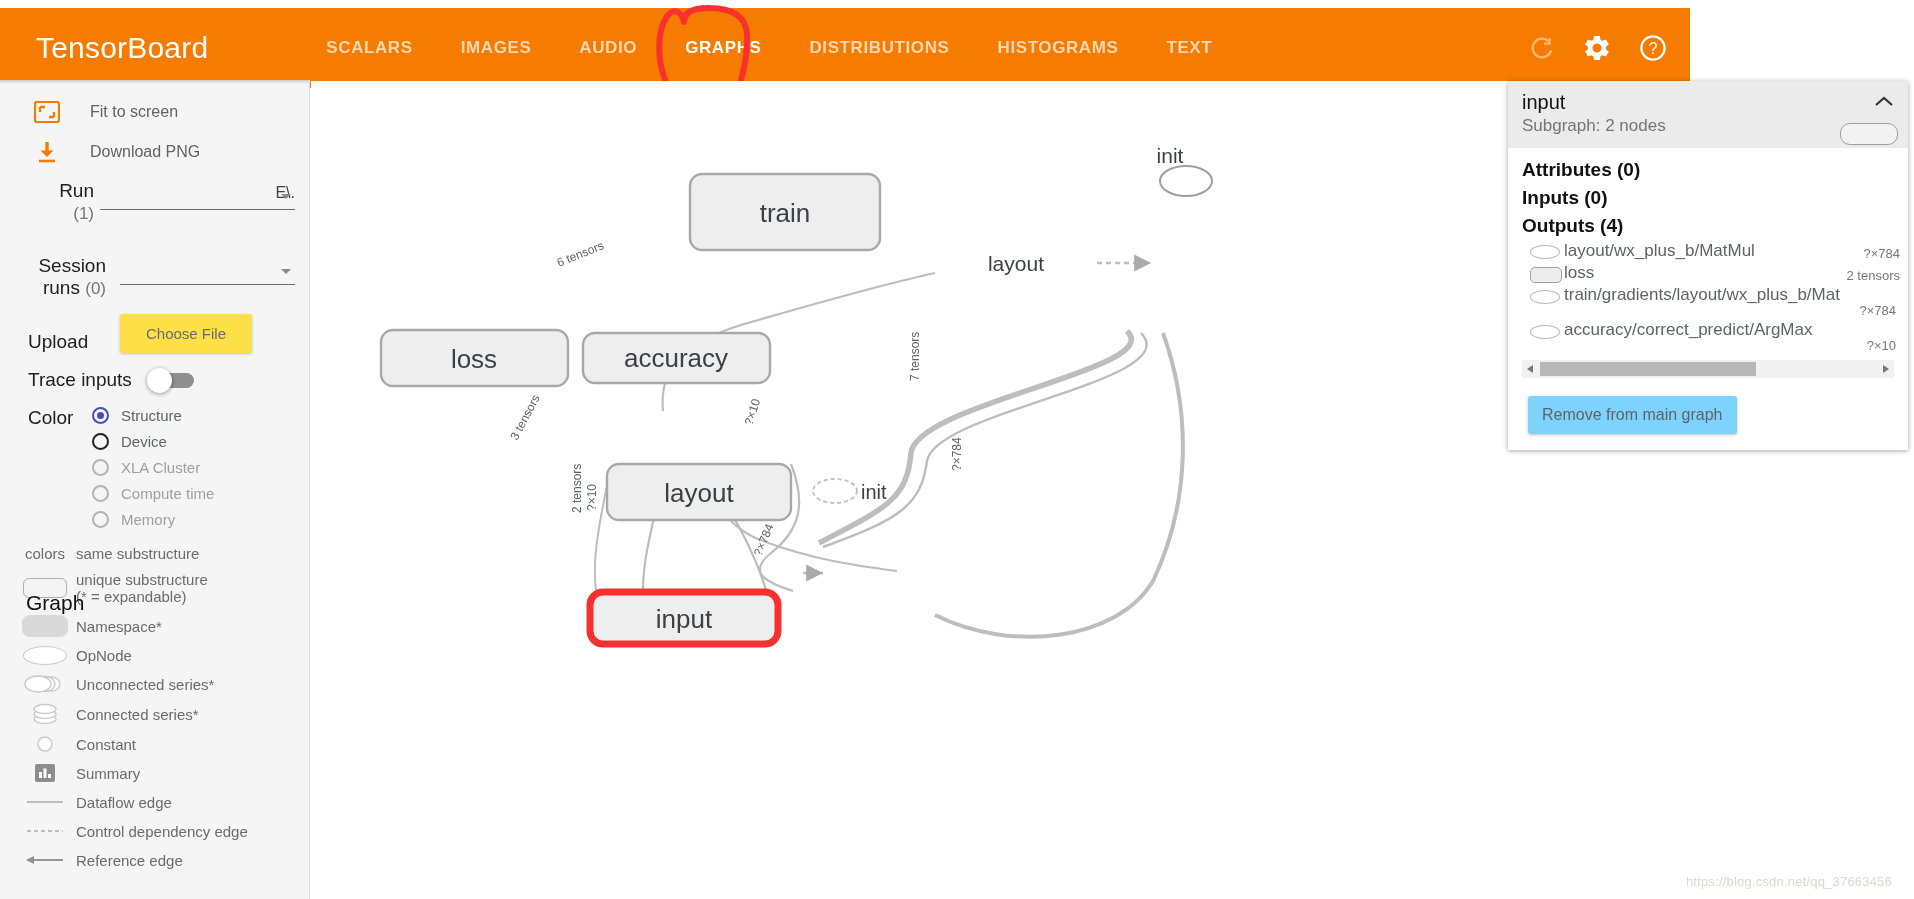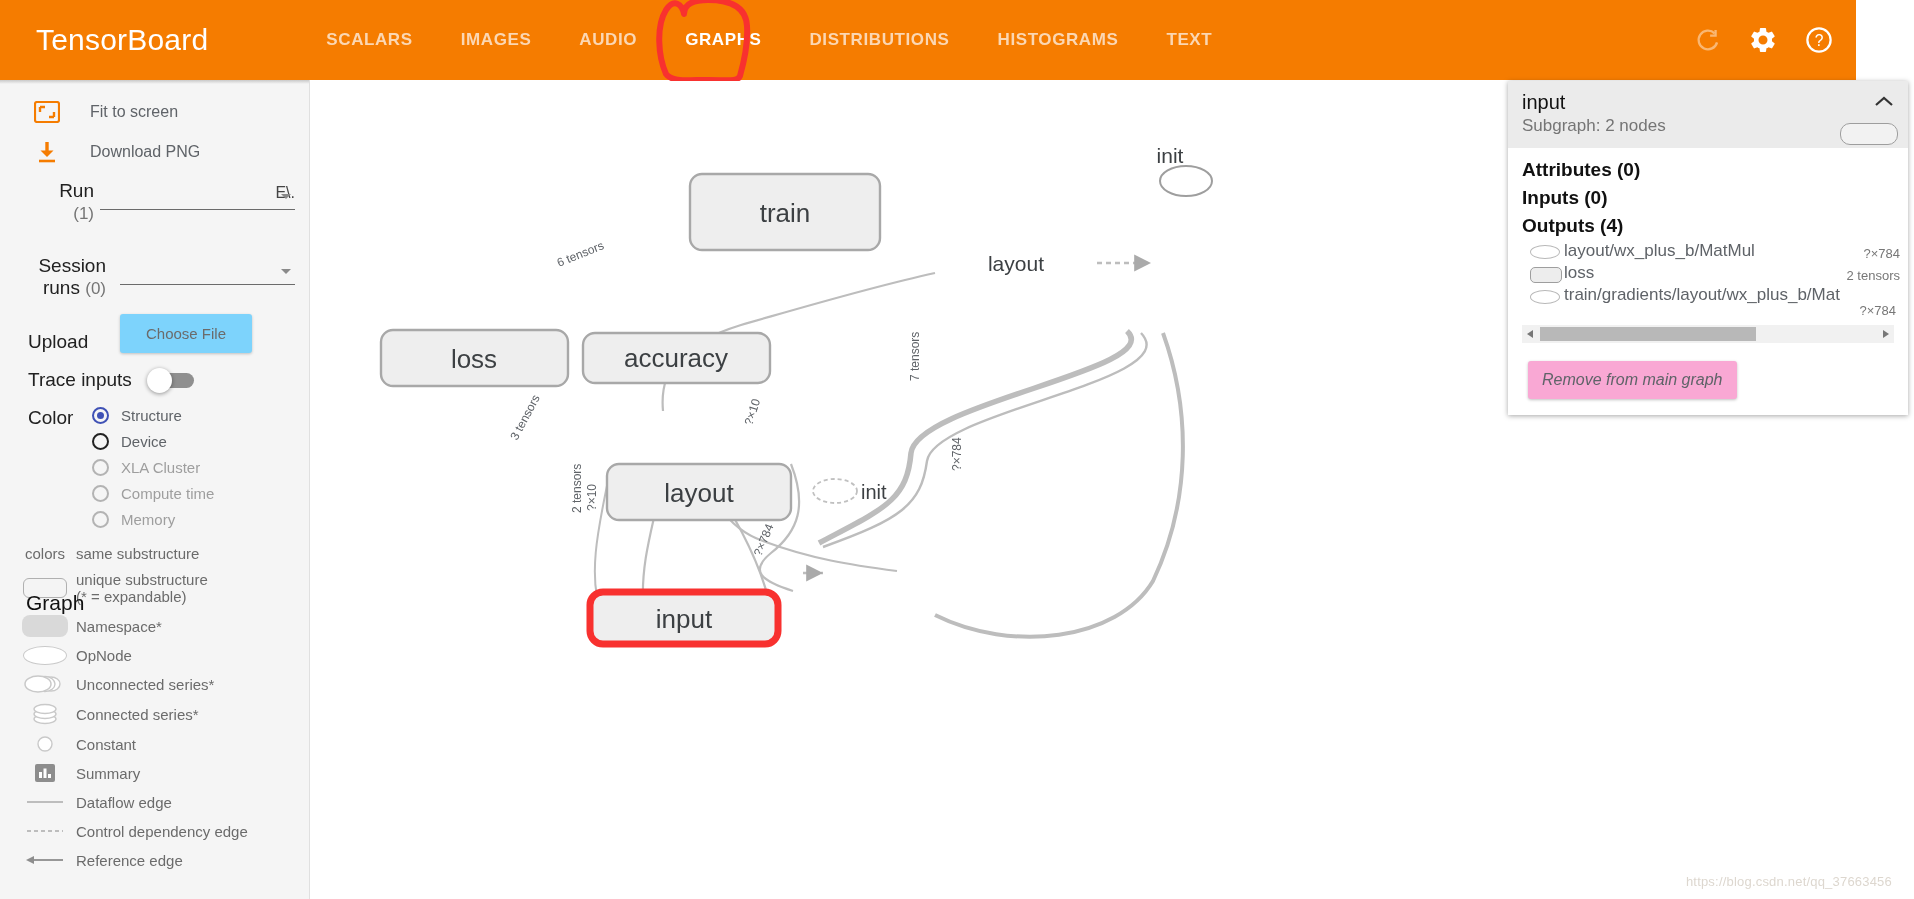--- a/index.html
+++ b/index.html
@@ -5,22 +5,22 @@
   * { box-sizing: border-box; margin: 0; padding: 0; }
   html, body {
     width: 1914px; height: 899px;
     font-family: "Liberation Sans", sans-serif;
     background: #ffffff;
     overflow: hidden;
   }
 
   
   #header {
-    position: absolute; top: 0; left: 0;
-    width: 1856px; height: 80px;
+    position: absolute; top: 8px; left: 0;
+    width: 1690px; height: 80px;
     background: #f57c00;
     display: flex; align-items: center;
   }
   #brand {
     color: #ffffff; font-size: 30px; font-weight: 500;
     margin-left: 36px; letter-spacing: .2px;
     white-space: nowrap;
   }
   #nav { display: flex; align-items: center; margin-left: 94px; height: 80px; }
   .nav-tab {
@@ -70,21 +70,21 @@
   .select .val { font-size: 16px; color: #444; padding-left: 2px; }
   .caret {
     position: absolute; right: 4px; top: 10px;
     width: 0; height: 0;
     border-left: 5px solid transparent; border-right: 5px solid transparent;
     border-top: 5px solid #8a8a8a;
   }
   .upload-row { display:flex; align-items:flex-end; padding-left:28px; margin-top:14px; }
   .upload-row .fl { font-size: 19px; color: #212121; width: 66px; }
   .choose-btn {
-    margin-left: 26px; background:#7dd3fc; border:none; border-radius:3px;
+    margin-left: 26px; background:#fde047; border:none; border-radius:3px;
     box-shadow: 0 1px 3px rgba(0,0,0,.22);
     font-size: 15px; color:#6b6b6b; padding: 11px 26px;
     font-family: "Liberation Sans", sans-serif; cursor:pointer;
   }
   .trace-row { display:flex; align-items:center; padding-left:28px; margin-top:16px; }
   .trace-row .fl { font-size: 19px; color:#212121; }
   .toggle {
     margin-left: 18px; width: 44px; height: 15px; border-radius: 8px;
     background: #8f8f8f; position: relative; cursor: pointer;
   }
@@ -154,25 +154,24 @@
   .out-row.wrap .inner { display:flex; }
   .out-row.wrap .shape-below { text-align:right; font-size:13px; color:#777; padding-right:4px; margin-top:-2px;}
   #hscroll {
     margin: 6px 14px 0 14px; height:18px; background:#f1f1f1;
     display:flex; align-items:center; cursor:pointer;
   }
   #hscroll .arrow-l, #hscroll .arrow-r { width:16px; display:flex; justify-content:center; }
   #hscroll .thumb { height:14px; background:#b8b8b8; flex:none; margin-left:2px; }
   #remove-btn {
     margin: 18px 0 16px 20px; display:inline-block;
-    background:#f9a8d4; box-shadow: 0 1px 3px rgba(0,0,0,.25);
+    background:#7dd3fc; box-shadow: 0 1px 3px rgba(0,0,0,.25);
     border:none; border-radius:3px; padding: 10px 14px;
     font-size:16px; color:#5f6368; font-family:"Liberation Sans", sans-serif;
     cursor:pointer;
-    font-style:italic;
   }
   #watermark {
     position:absolute; right:22px; bottom:10px;
     font-size:13px; color:#ddd7cf; letter-spacing:.2px;
   }
 </style>
 </head>
 <body>
 
 <div id="header">
@@ -510,20 +509,29 @@
     <div class="out-row wrap">
       <div class="inner">
         <div class="out-ico">
             <span class="ell"></span>
           </div>
         <div class="out-name">train/gradients/layout/wx_plus_b/Mat</div>
       </div>
       <div class="shape-below">?×784</div>
     </div>
 
+    <div class="out-row wrap">
+      <div class="inner">
+        <div class="out-ico">
+            <span class="ell"></span>
+          </div>
+        <div class="out-name">accuracy/correct_predict/ArgMax</div>
+      </div>
+      <div class="shape-below">?×10</div>
+    </div>
 
     <div id="hscroll">
       <span class="arrow-l">
         <svg width="8" height="10" viewBox="0 0 8 10">
             <path d="M7 1 L1 5 L7 9 Z" fill="#777"></path>
           </svg>
       </span>
       <span class="thumb" style="width:216px"></span>
       <span class="arrow-r" style="margin-left:auto">
         <svg width="8" height="10" viewBox="0 0 8 10">

